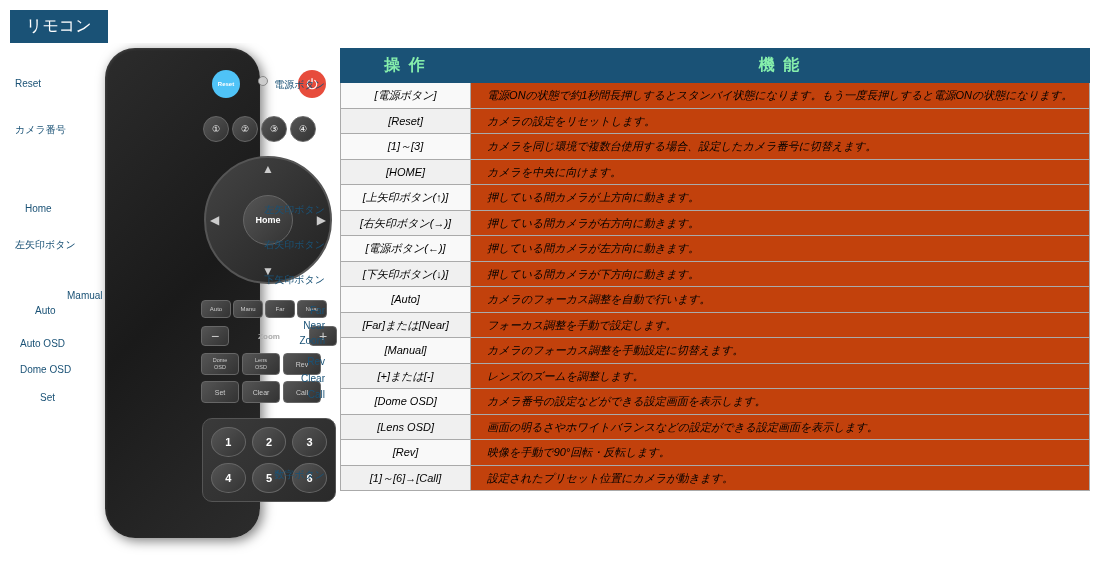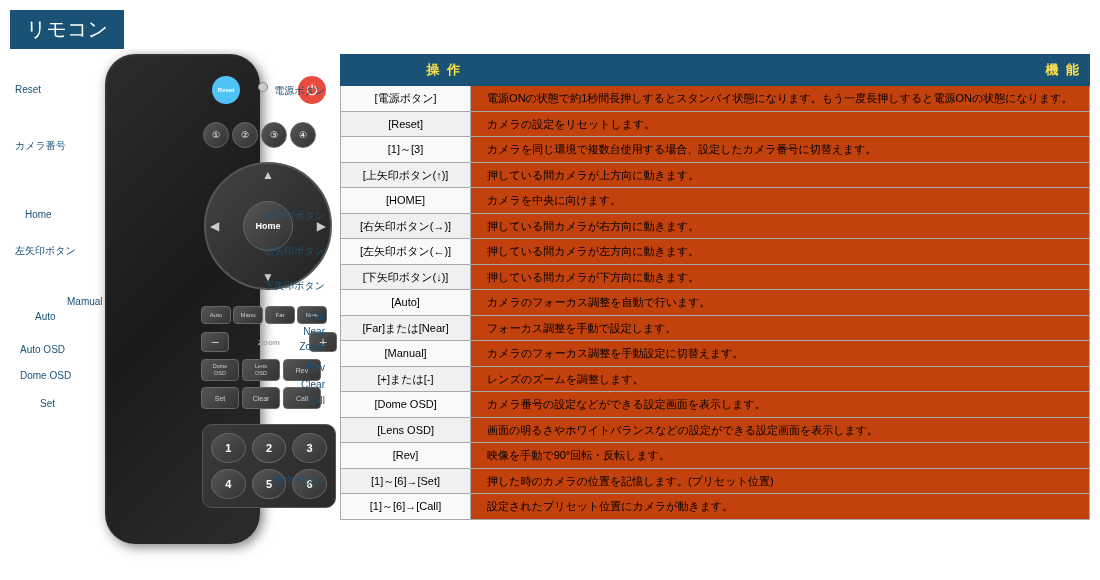--- a/index.html
+++ b/index.html
@@ -9,21 +9,21 @@
       width: 1100px;
       height: 580px;
       overflow: hidden;
       display: flex;
       flex-direction: column;
     }
 
     .header-bar {
       background: #1a5276;
       color: #fff;
-      font-size: 20px;
+      font-size: 16px;
       padding: 6px 16px;
       display: inline-block;
       width: fit-content;
       margin: 10px 0 0 10px;
     }
 
     .main-content {
       display: flex;
       flex-direction: row;
       padding: 0 10px 10px 10px;
@@ -338,33 +338,34 @@
     }
 
     table {
       width: 100%;
       border-collapse: collapse;
       font-size: 11px;
     }
 
     table thead tr th {
       background: #1a5276;
-      color: #fde047;
+      color: #86efac;
       padding: 6px 8px;
-      text-align: right;
+      text-align: center;
       border: 1px solid #1a5276;
-      font-size: 13px;
+      font-size: 16px;
       letter-spacing: 2px;
     }
 
     table tbody tr td {
       border: 1px solid #aaa;
       padding: 4px 16px;
       vertical-align: top;
       line-height: 1.5;
+      font-style: italic;
     }
 
     table tbody tr td:first-child {
       text-align: center;
       white-space: nowrap;
       background: #f9f9f9;
       font-weight: normal;
       min-width: 130px;
     }
 
@@ -446,21 +447,21 @@
           </div>
           <div class="numpad-row">
             <div class="num-btn">4</div>
             <div class="num-btn">5</div>
             <div class="num-btn">6</div>
           </div>
         </div>
       </div>
 
       <div class="annotation" style="left:0; top:30px;">Reset</div>
-      <div class="annotation" style="left:0; top:85px;">カメラ番号</div>
+      <div class="annotation" style="left:0; top:75px;">カメラ番号</div>
       <div class="annotation" style="left:10px; top:155px;">Home</div>
       <div class="annotation" style="left:0; top:190px;">左矢印ボタン</div>
       <div class="annotation" style="left:10px; top:242px;margin-left:42px;">Mamual</div>
       <div class="annotation" style="left:20px; top:257px;">Auto</div>
       <div class="annotation" style="left:5px; top:290px;">Auto OSD</div>
       <div class="annotation" style="left:5px; top:316px;">Dome OSD</div>
       <div class="annotation" style="left:25px; top:344px;">Set</div>
 
       <div class="annotation" style="right:0; top:30px; color:#1a5276;">電源ボタン</div>
       <div class="annotation" style="right:0; top:155px; color:#1a5276;">左矢印ボタン</div>
@@ -491,33 +492,33 @@
           </tr>
           <tr>
             <td>[Reset]</td>
             <td>カメラの設定をリセットします。</td>
           </tr>
           <tr>
             <td>[1]～[3]</td>
             <td>カメラを同じ環境で複数台使用する場合、設定したカメラ番号に切替えます。</td>
           </tr>
           <tr>
+            <td>[HOME]</td>
+            <td>カメラを中央に向けます。</td>
+          </tr>
+          <tr>
             <td>[上矢印ボタン(↑)]</td>
             <td>押している間カメラが上方向に動きます。</td>
           </tr>
           <tr>
-            <td>[HOME]</td>
-            <td>カメラを中央に向けます。</td>
-          </tr>
-          <tr>
             <td>[右矢印ボタン(→)]</td>
             <td>押している間カメラが右方向に動きます。</td>
           </tr>
           <tr>
-            <td>[左矢印ボタン(←)]</td>
+            <td>[電源ボタン(←)]</td>
             <td>押している間カメラが左方向に動きます。</td>
           </tr>
           <tr>
             <td>[下矢印ボタン(↓)]</td>
             <td>押している間カメラが下方向に動きます。</td>
           </tr>
           <tr>
             <td>[Auto]</td>
             <td>カメラのフォーカス調整を自動で行います。</td>
           </tr>
@@ -537,24 +538,20 @@
             <td>[Dome OSD]</td>
             <td>カメラ番号の設定などができる設定画面を表示します。</td>
           </tr>
           <tr>
             <td>[Lens OSD]</td>
             <td>画面の明るさやホワイトバランスなどの設定ができる設定画面を表示します。</td>
           </tr>
           <tr>
             <td>[Rev]</td>
             <td>映像を手動で90°回転・反転します。</td>
-          </tr>
-          <tr>
-            <td>[1]～[6]→[Set]</td>
-            <td>押した時のカメラの位置を記憶します。(プリセット位置)</td>
           </tr>
           <tr>
             <td>[1]～[6]→[Call]</td>
             <td>設定されたプリセット位置にカメラが動きます。</td>
           </tr>
         </tbody>
     </table>
   </div>
 </div>
 

